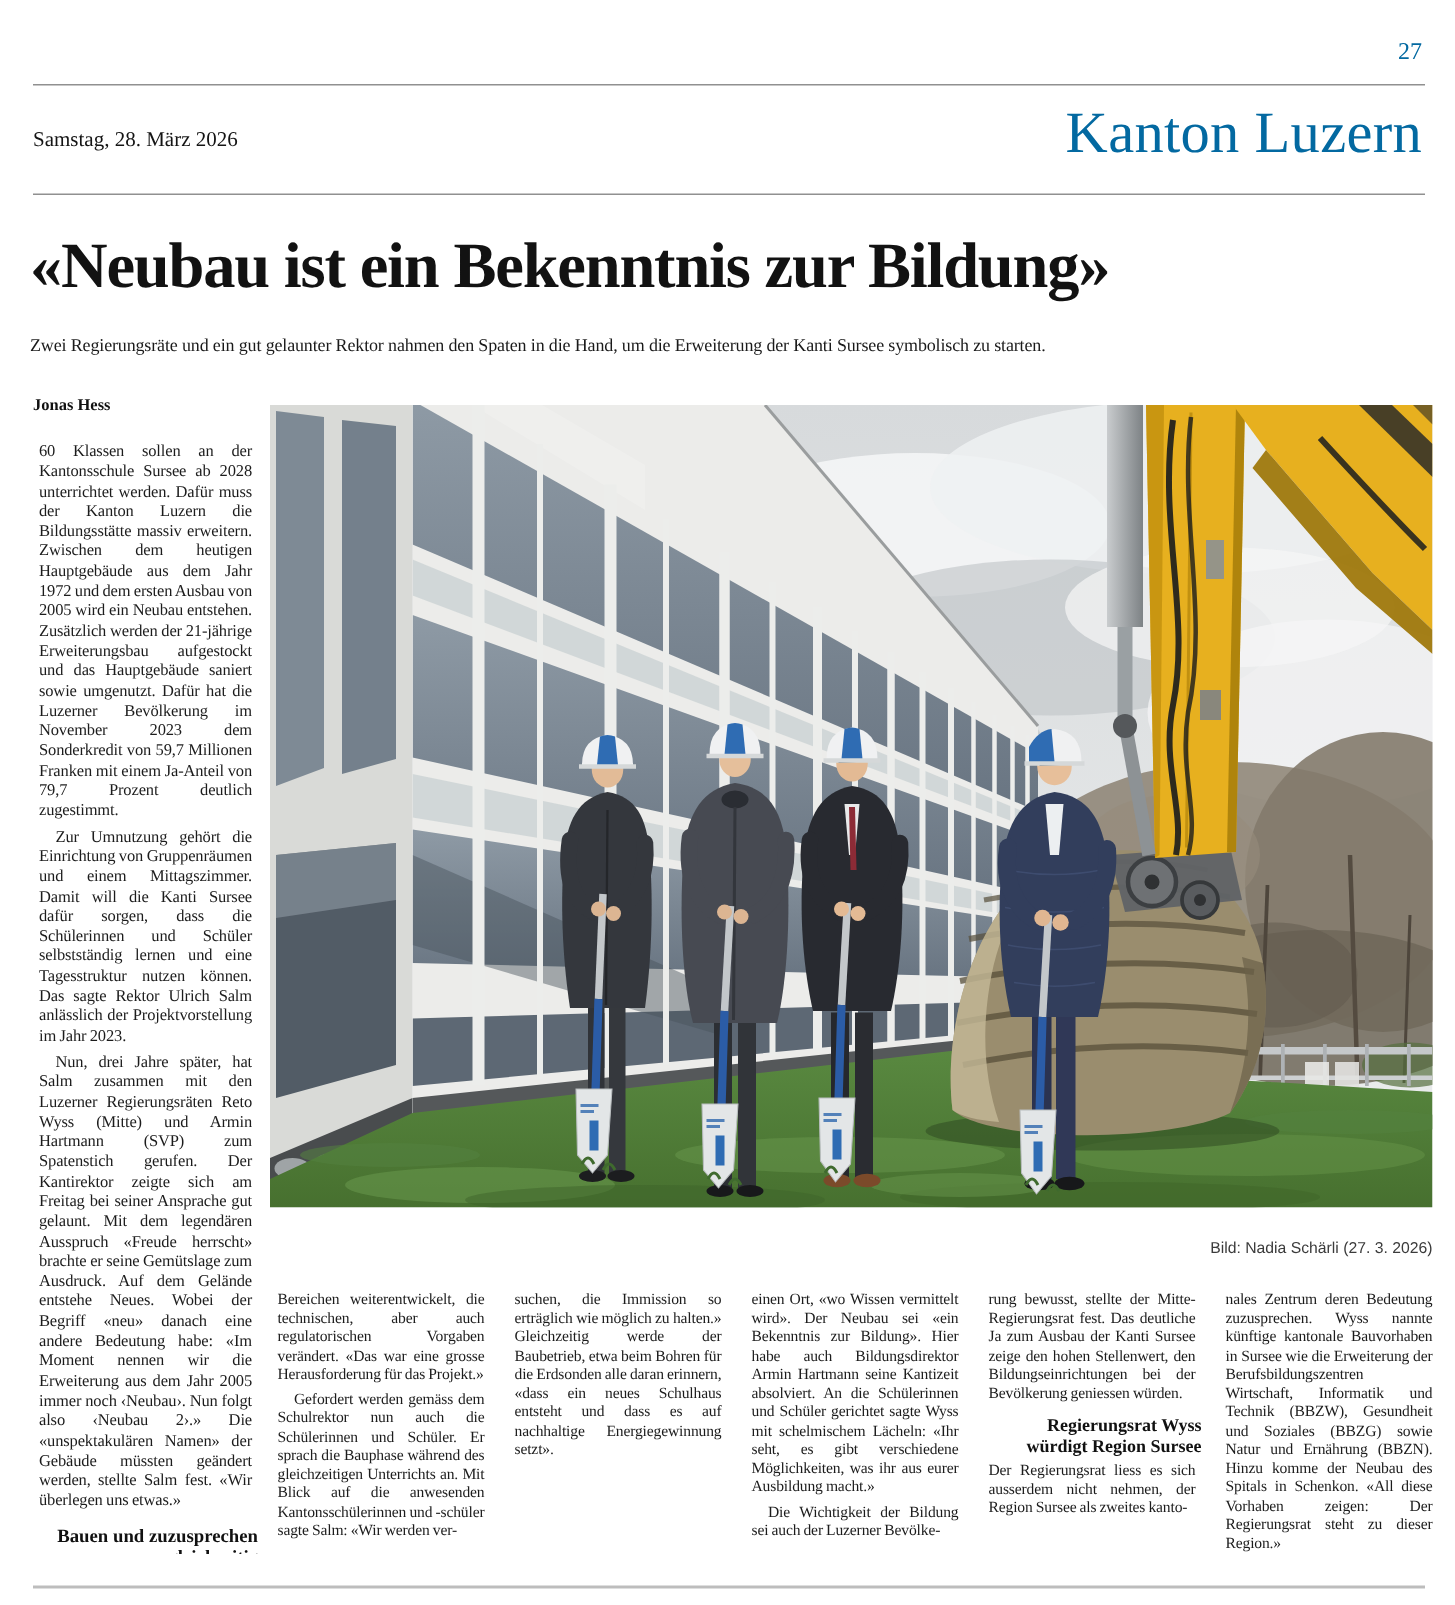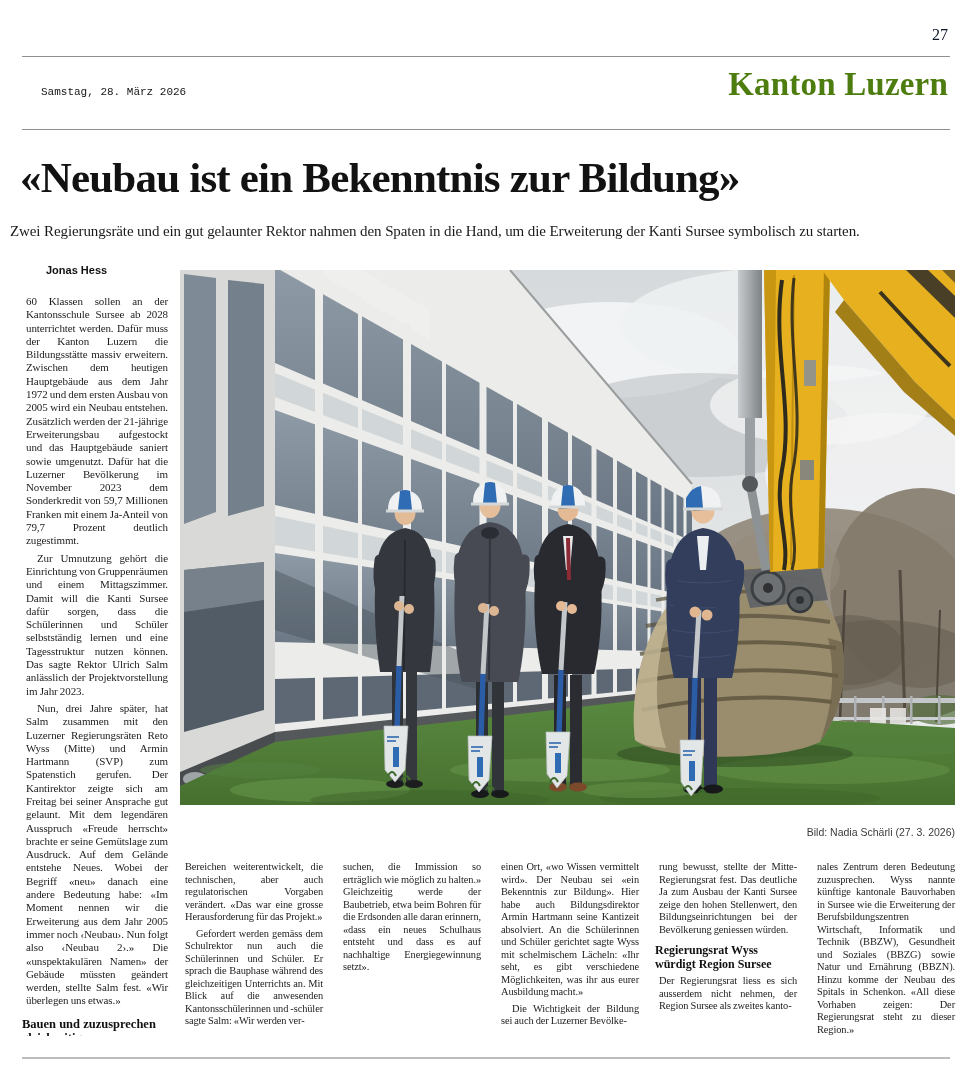--- a/index.html
+++ b/index.html
@@ -1,42 +1,42 @@
 <!DOCTYPE html>
 <html lang="de"><head>
 <meta charset="utf-8">
 <style>
   html,body{margin:0;padding:0;background:#ffffff;}
   .page{position:relative;width:970px;height:1070px;background:#fff;
         font-family:"Liberation Serif",serif;color:#1b1b1b;overflow:hidden;}
 
   
-  .page-number{position:absolute;top:26px;right:22px;font-size:16px;color:#0f172a;}
+  .page-number{position:absolute;top:26px;right:22px;font-size:16px;color:#0369a1;}
   .rule{position:absolute;left:22px;width:928px;background:#909090;height:1px;}
   .rule-top{top:56px;}
   .rule-header{top:129px;}
   .rule-bottom{top:1057px;height:2px;background:#bdbdbd;}
-  .date{position:absolute;left:22px;top:86px;font-family:Liberation Mono, monospace;
-        font-size:11px;color:#141414;margin-left:19px;}
-  .section{position:absolute;right:22px;top:66px;font-size:33px;font-weight:bold;
-        letter-spacing:.2px;color:#4d7c0f;}
+  .date{position:absolute;left:22px;top:86px;font-family:Liberation Serif, serif;
+        font-size:14px;color:#141414;}
+  .section{position:absolute;right:22px;top:66px;font-size:39px;font-weight:normal;
+        letter-spacing:.2px;color:#0369a1;}
 
   .headline{position:absolute;left:20px;top:153px;font-size:43px;font-weight:bold;
         letter-spacing:-.8px;white-space:nowrap;color:#121212;text-align:center;}
-  .subheadline{position:absolute;left:10px;top:223px;font-size:15px;letter-spacing:-.1px;
+  .subheadline{position:absolute;left:20px;top:223px;font-size:12px;letter-spacing:-.1px;
         white-space:nowrap;color:#1a1a1a;text-align:center;}
-  .byline{position:absolute;left:22px;top:264px;font-family:Liberation Sans, sans-serif;
-        font-size:11px;font-weight:bold;color:#111;margin-left:24px;}
+  .byline{position:absolute;left:22px;top:264px;font-family:Liberation Serif, serif;
+        font-size:11px;font-weight:bold;color:#111;}
 
   
   .left-col{position:absolute;left:22px;top:291px;width:150px;height:745px;overflow:hidden;}
   .body-text p{margin:4px;font-size:11px;line-height:13.3px;text-align:justify;
         letter-spacing:-.1px;word-spacing:-.4px;color:#1c1c1c;}
   .body-text p.ind{text-indent:11px;}
-  .body-text h3{margin:9px 0 3px 0;font-size:12.5px;line-height:14px;color:#111;}
+  .body-text h3{margin:9px 0 3px 0;font-size:12.5px;line-height:14px;color:#111;text-align:right;}
 
   .bottom-cols{position:absolute;left:181px;top:857px;width:779px;height:198px;
         display:flex;gap:12px;overflow:hidden;}
   .bottom-cols .col{width:146px;flex:0 0 146px;overflow:hidden;}
   .bottom-cols p{font-size:10.4px;line-height:12.5px;}
   .bottom-cols h3{margin:8px 0 2px 0;font-size:12px;line-height:13.5px;}
 
   
   .photo{position:absolute;left:180px;top:270px;width:775px;height:535px;}
   .caption{position:absolute;left:180px;top:810px;width:775px;

